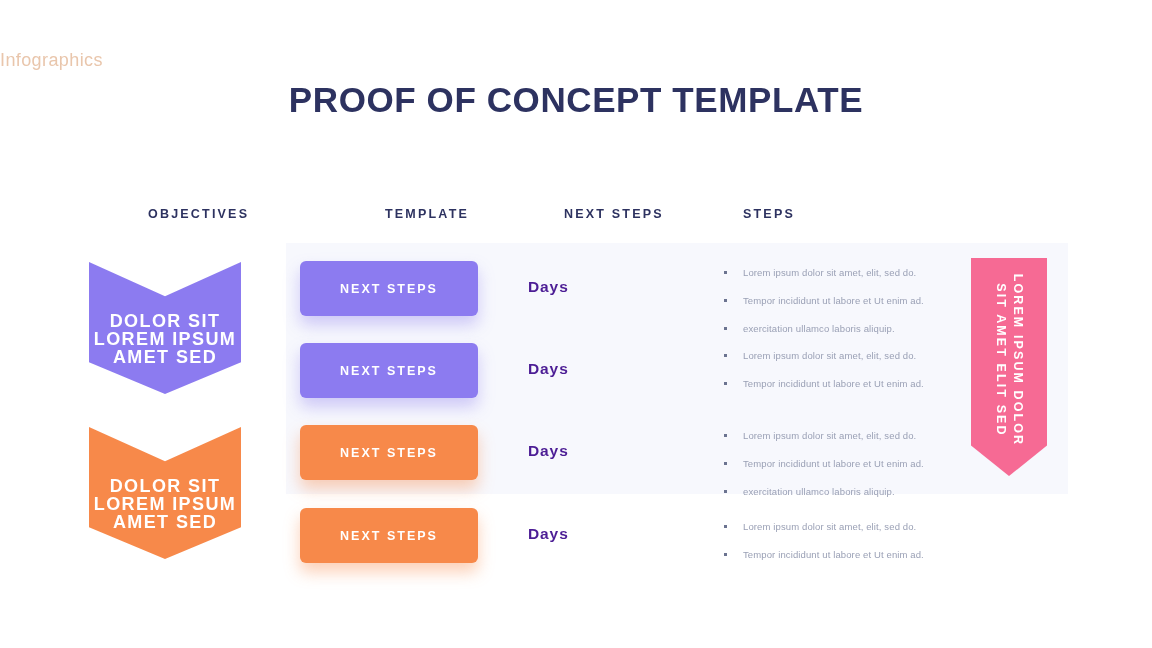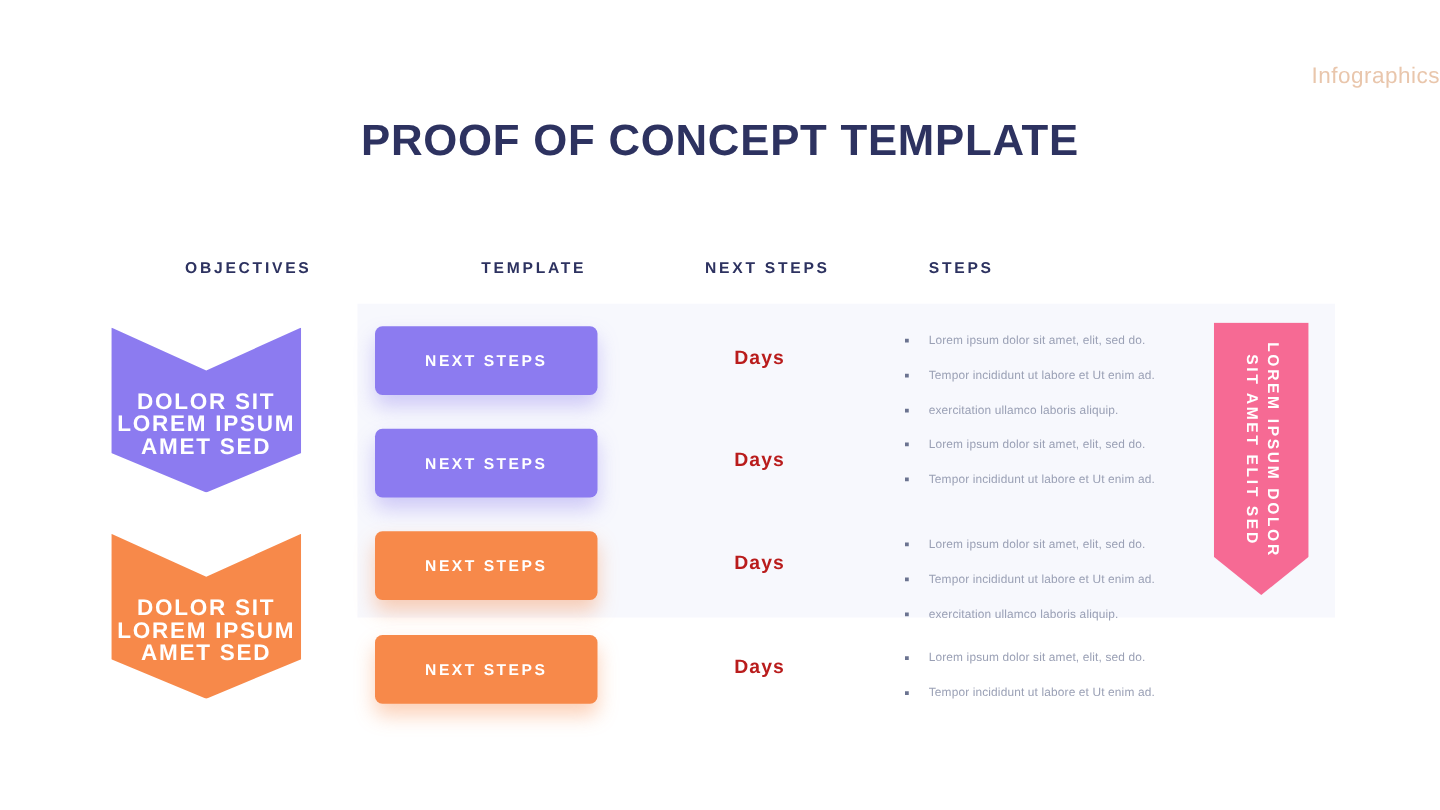--- a/index.html
+++ b/index.html
@@ -18,38 +18,37 @@
     height: 648px;
     background: #ffffff;
   }
 
   
   .eyebrow {
     position: absolute;
     top: 50px;
     left: 0;
     width: 1152px;
-    text-align: right;
+    text-align: left;
     font-size: 18px;
     font-weight: 400;
     letter-spacing: 0.4px;
     color: #e9c6ac;
   }
 
   .main-title {
     position: absolute;
     top: 80px;
     left: 0;
     width: 1152px;
     text-align: center;
     font-size: 35px;
     font-weight: bold;
     letter-spacing: 0.6px;
     color: #2d3260;
-    margin-top: 13px;
   }
 
   
   .col-head {
     position: absolute;
     font-size: 12.5px;
     font-weight: bold;
     letter-spacing: 2.2px;
     color: #2d3260;
     white-space: nowrap;
@@ -134,25 +133,25 @@
     background: #f7894a;
     box-shadow: 0 9px 16px rgba(247,137,74,0.40);
   }
 
   
   .days {
     position: absolute;
     left: 528px;
     top: 17px;
     width: 100px;
-    text-align: right;
+    text-align: left;
     font-size: 15.5px;
     font-weight: bold;
     letter-spacing: 0.9px;
-    color: #b91c1c;
+    color: #4c1d95;
   }
 
   
   .scope {
     position: absolute;
     left: 720px;
     top: 0;
     width: 250px;
   }
   .scope-item {

